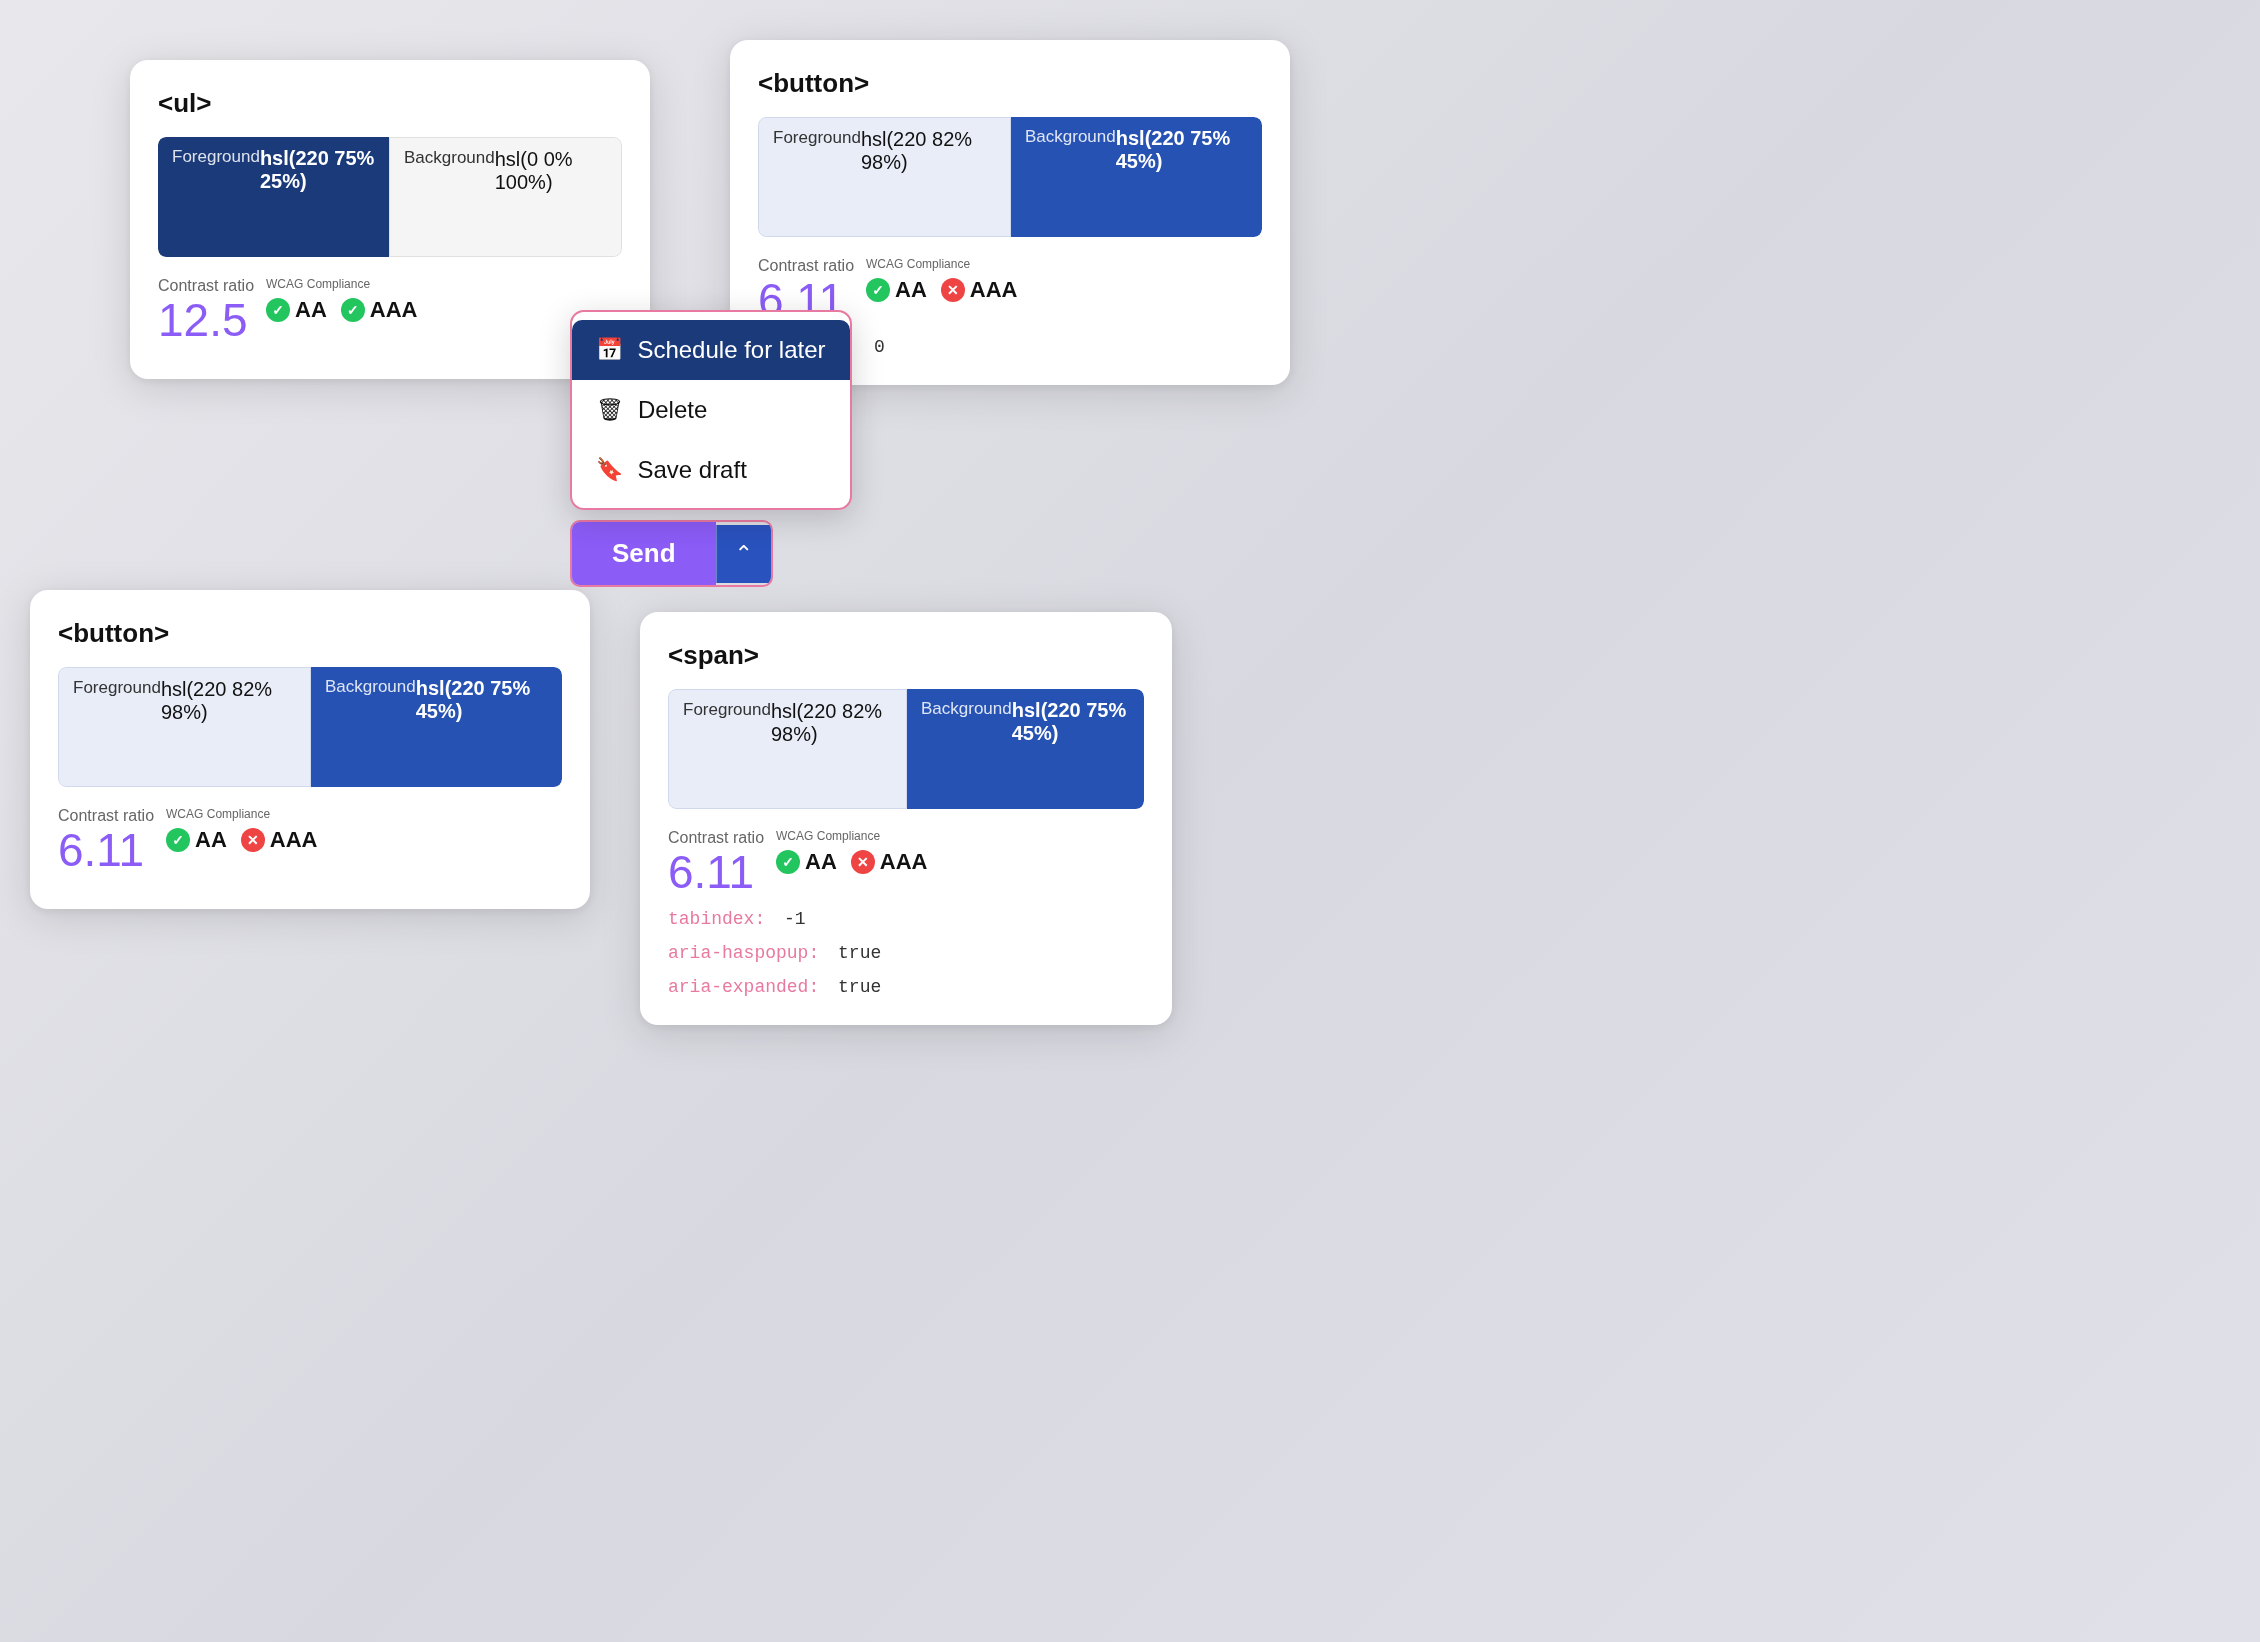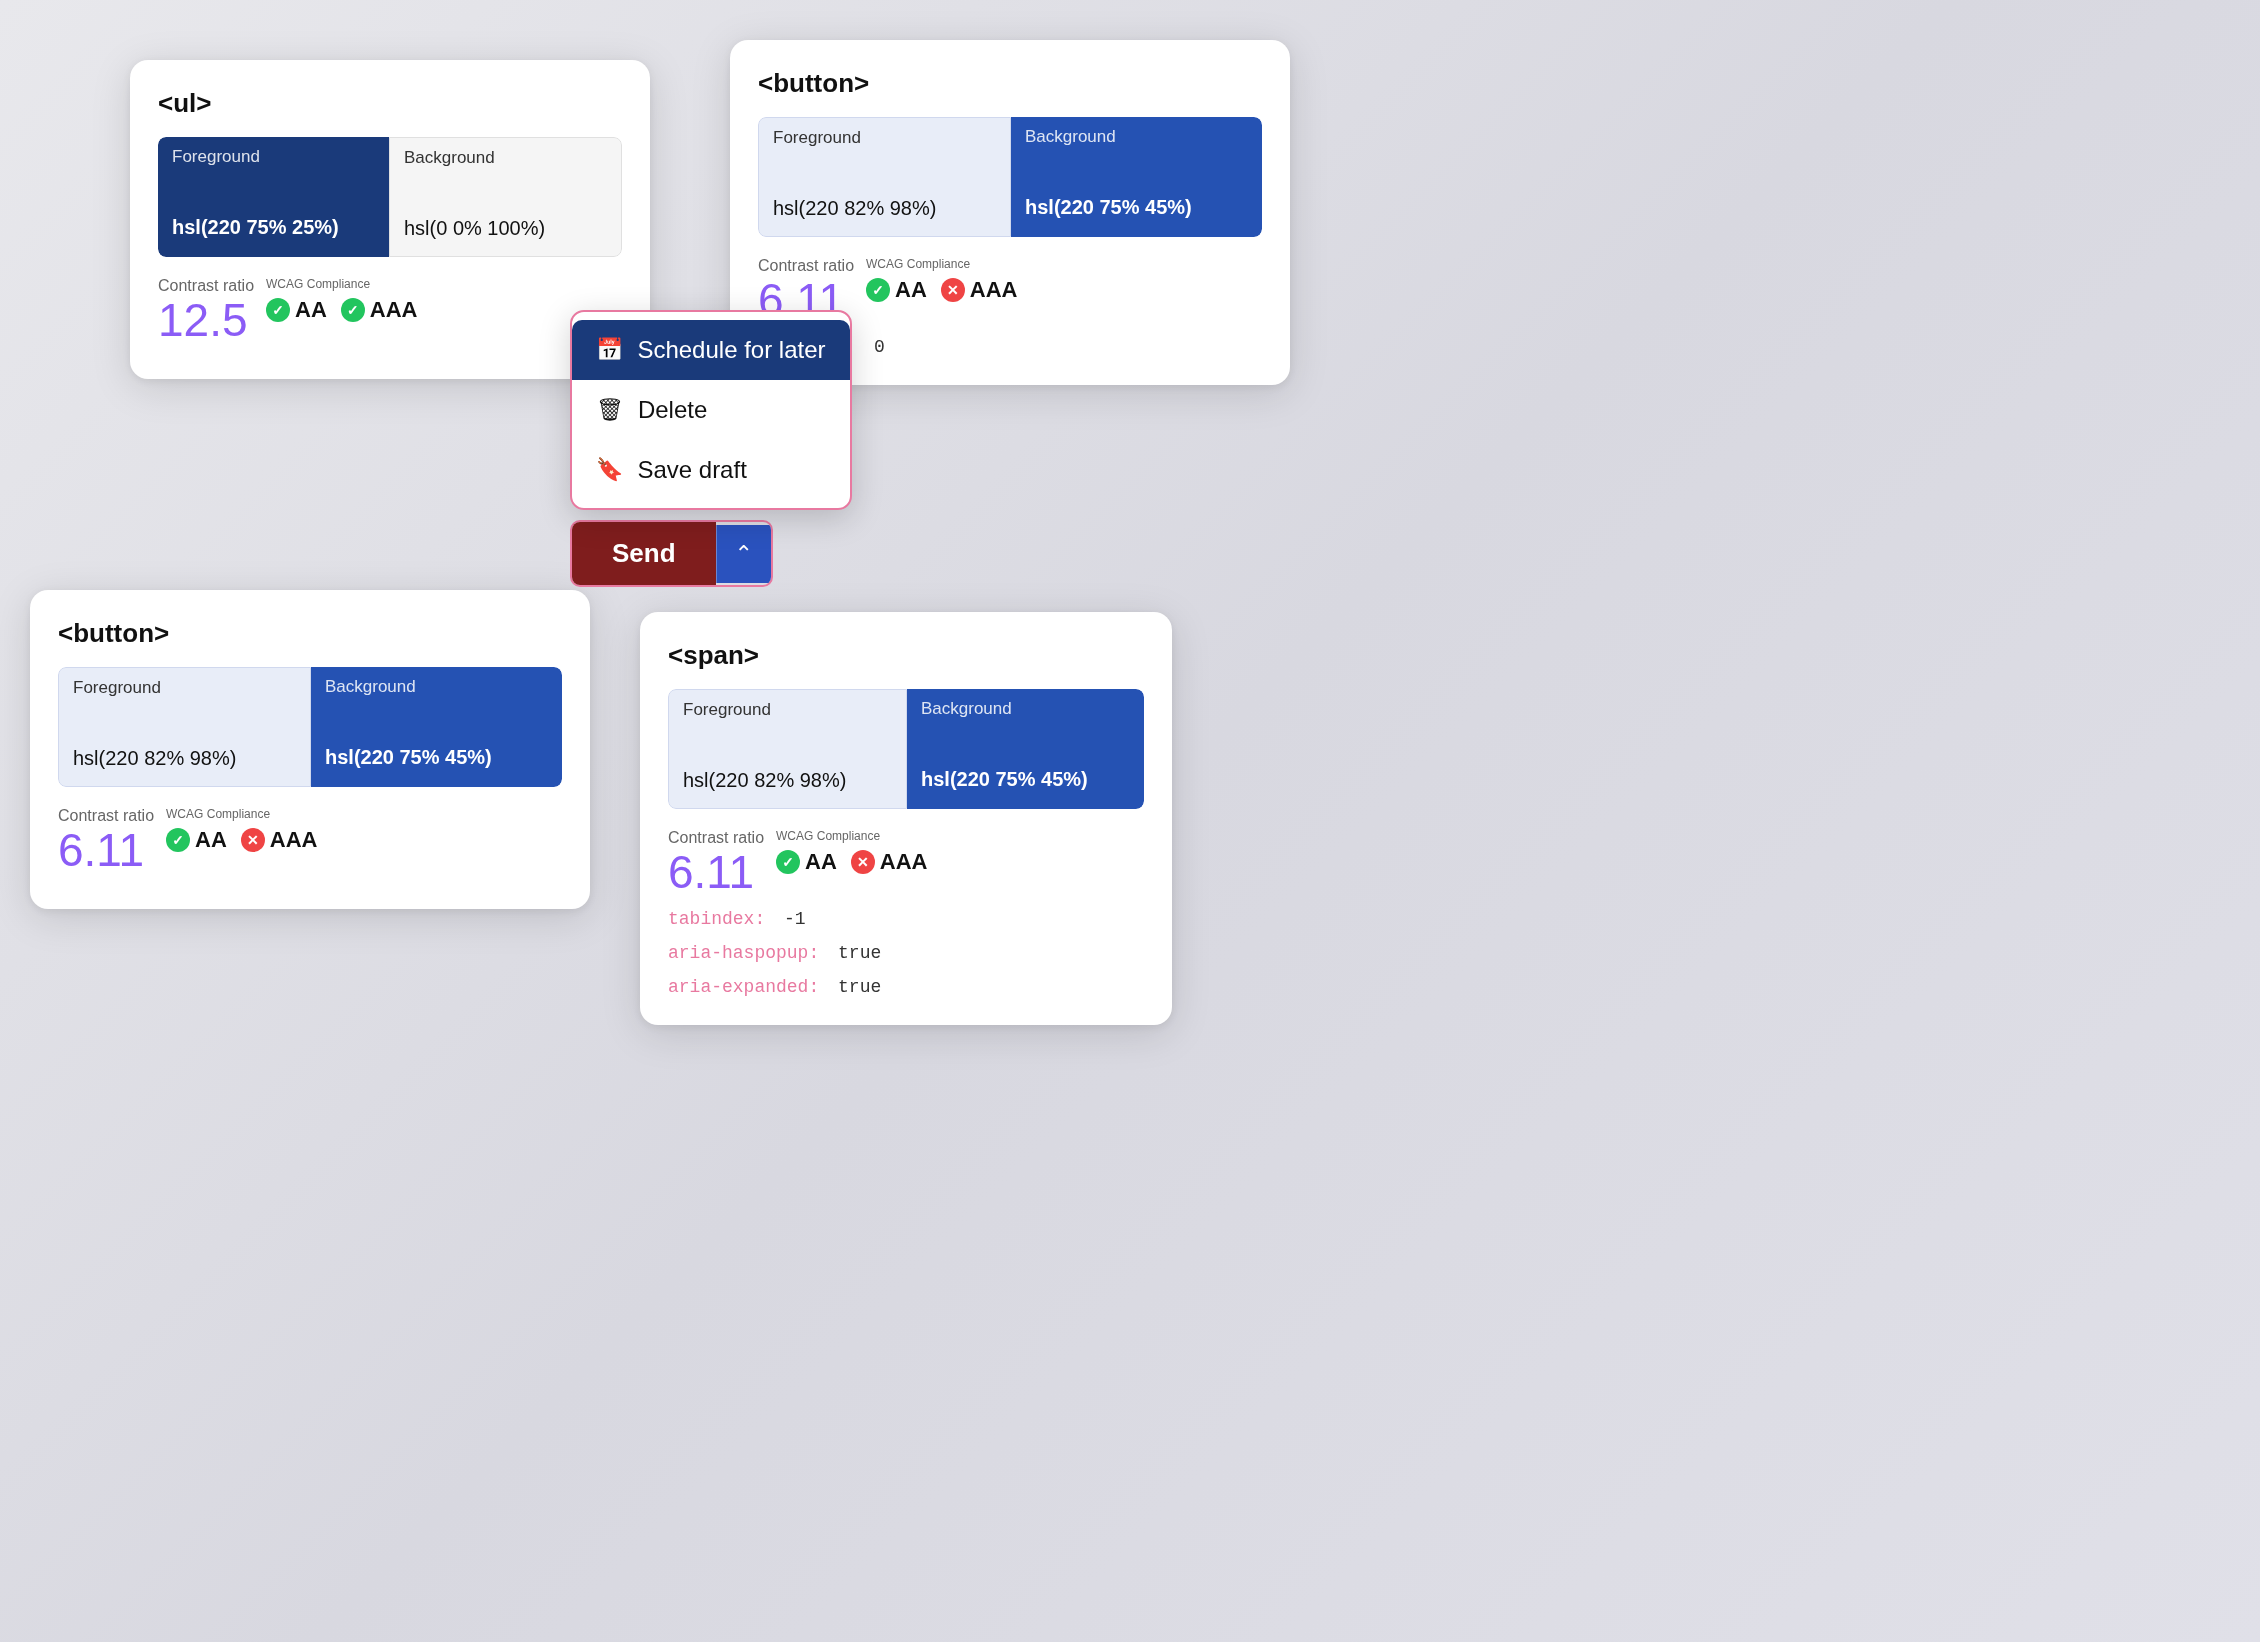--- a/index.html
+++ b/index.html
@@ -35,24 +35,23 @@
       gap: 0;
       margin-bottom: 20px;
       border-radius: 8px;
       overflow: hidden;
     }
 
     .swatch {
       flex: 1;
       height: 120px;
       display: flex;
-      flex-direction: column;
-      justify-content: flex-start;
+      flex-direction: row;
+      justify-content: space-between;
       padding: 10px 14px;
-      gap: 47px;
     }
 
     .swatch-label {
       font-size: 17px;
       color: #fff;
       opacity: 0.85;
       margin-bottom: 2px;
     }
 
     .swatch-value {
@@ -183,21 +182,21 @@
       position: absolute;
       display: flex;
       align-items: center;
       border-radius: 10px;
       overflow: hidden;
       border: 2px solid #e879a0;
       z-index: 99;
     }
 
     .send-btn {
-      background: #7f1d1d;
+      background: #8b5cf6;
       color: #fff;
       font-size: 26px;
       font-weight: 700;
       padding: 16px 40px;
       border: none;
       cursor: pointer;
     }
 
     .send-chevron {
       background: #2a52be;

